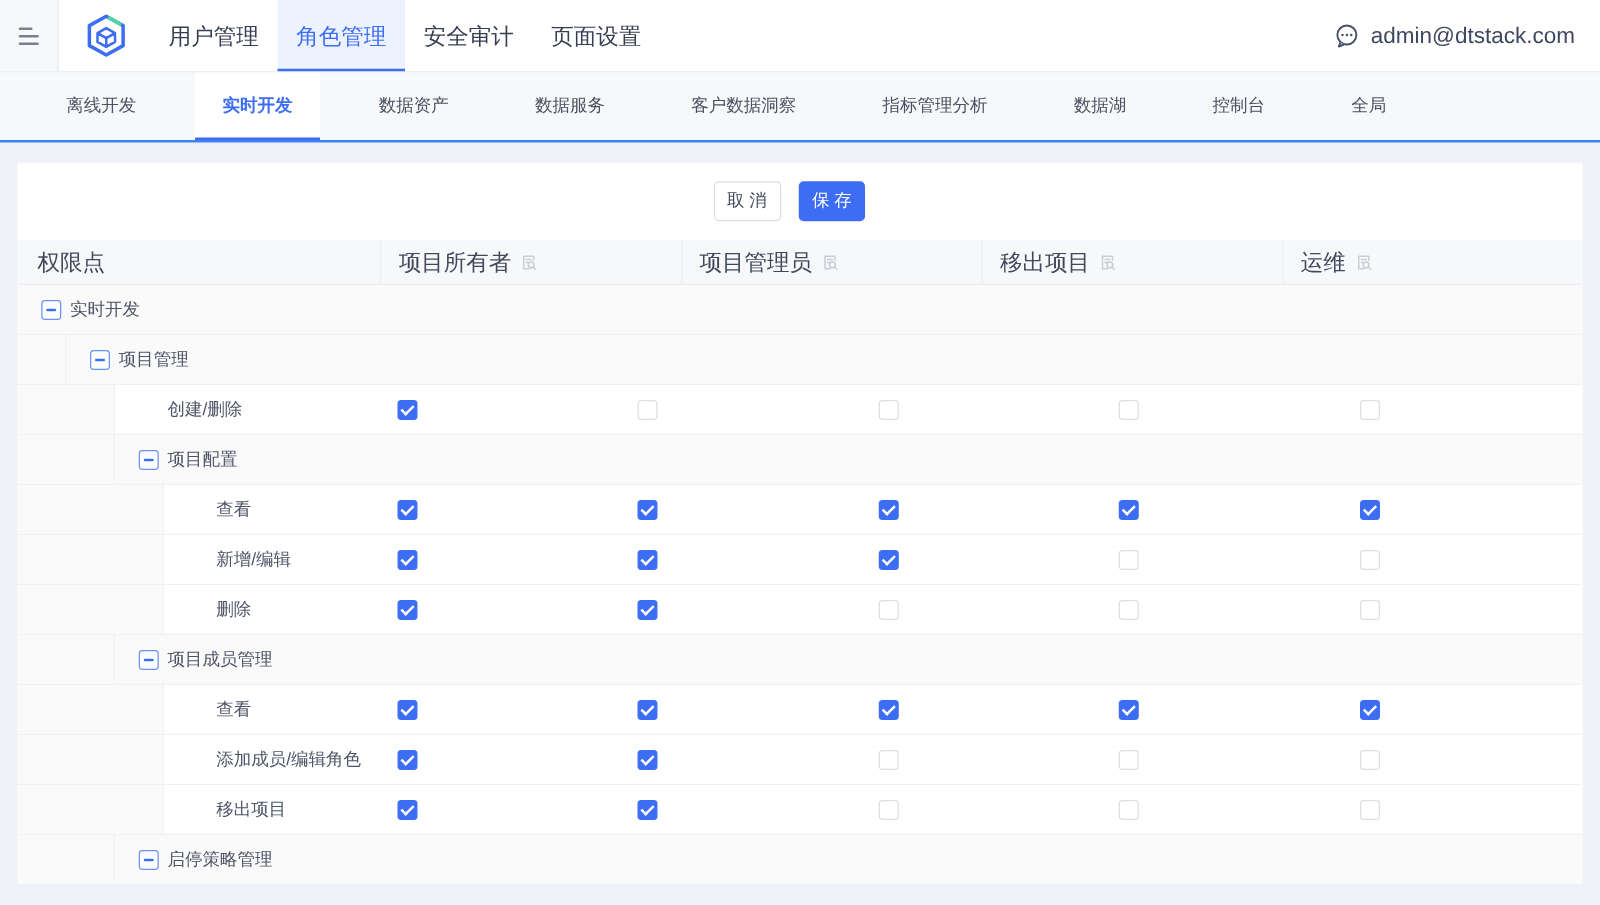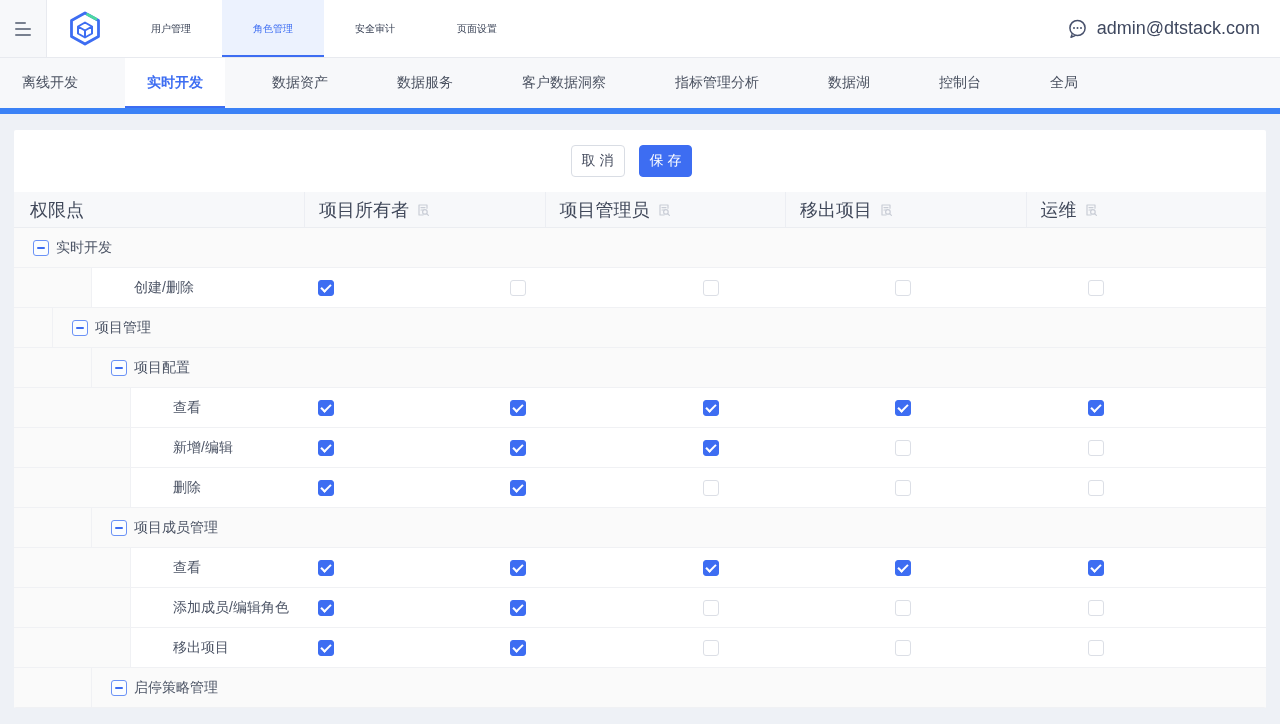--- a/index.html
+++ b/index.html
@@ -19,28 +19,28 @@
   
   .topbar{height:58px;background:#fff;border-bottom:1px solid var(--border);display:flex;align-items:stretch}
   .menu-btn{width:47px;background:var(--bar-bg);border-right:1px solid var(--border);display:flex;align-items:center;justify-content:center;cursor:pointer}
   .hamburger{display:flex;flex-direction:column;gap:4px}
   .hamburger i{display:block;height:2px;border-radius:1px;background:#78808f}
   .hamburger i:nth-child(1){width:11px}
   .hamburger i:nth-child(2){width:16px}
   .hamburger i:nth-child(3){width:16px}
   .logo-box{display:flex;align-items:center;padding:0 16px 0 19px}
   .top-tabs{display:flex}
-  .top-tab{width:102px;display:flex;align-items:center;justify-content:center;font-size:10px;color:#353e52;cursor:pointer;position:relative}
+  .top-tab{width:102px;display:flex;align-items:center;justify-content:center;font-size:18px;color:#353e52;cursor:pointer;position:relative}
   .top-tab.active{background:#ecf2fe;color:var(--accent);font-weight:400}
   .top-tab.active::after{content:"";position:absolute;left:0;right:0;bottom:0;height:2px;background:var(--accent)}
   .tb-spacer{flex:1}
   .user{display:flex;align-items:center;gap:9px;padding-right:20px;color:#3f485f;font-size:18px;cursor:pointer}
 
   
-  .subtabs{height:56px;background:var(--bar-bg);border-bottom:6px solid #3b82f6;display:flex;align-items:stretch;gap:25px}
+  .subtabs{height:56px;background:var(--bar-bg);border-bottom:2px solid #3b82f6;display:flex;align-items:stretch;padding-left:31px;gap:25px}
   .sub-tab{padding:0 22px;display:flex;align-items:center;font-size:14px;color:#4a5160;cursor:pointer;position:relative;white-space:nowrap}
   .sub-tab.active{color:var(--accent);font-weight:700;background:#fff}
   .sub-tab.active::after{content:"";position:absolute;left:0;right:0;bottom:0;height:2px;background:var(--accent)}
 
   
   .card{margin:16px 14px 0;background:#fff;border-radius:2px;height:578px;overflow:hidden}
   .toolbar{height:62px;display:flex;align-items:center;justify-content:center;gap:14px;padding-right:17px}
   .btn{height:32px;padding:0 10px;border-radius:4px;font-size:14px;font-family:inherit;cursor:pointer;display:flex;align-items:center}
   .btn-cancel{background:#fff;border:1px solid #d9dde4;color:#454c5e}
   .btn-save{background:var(--accent);border:1px solid var(--accent);color:#fff}
@@ -162,20 +162,32 @@
         <div class="cell-label">
           <span class="caret"></span>
           <span class="row-label">实时开发</span>
         </div>
         <div class="role-cell"></div>
         <div class="role-cell"></div>
         <div class="role-cell"></div>
         <div class="role-cell"></div>
         <div class="role-cell"></div>
       </div>
+      <div class="trow group">
+        <div class="cell-label">
+          <span class="indent" style="width: 39px;"></span>
+          <span class="caret"></span>
+          <span class="row-label">项目管理</span>
+        </div>
+        <div class="role-cell"></div>
+        <div class="role-cell"></div>
+        <div class="role-cell"></div>
+        <div class="role-cell"></div>
+        <div class="role-cell"></div>
+      </div>
       <div class="trow leaf">
         <div class="cell-label">
           <span class="indent" style="width: 78px;"></span>
           <span class="caret-spacer"></span>
           <span class="row-label">创建/删除</span>
         </div>
         <div class="role-cell">
           <span class="checkbox checked"></span>
         </div>
         <div class="role-cell">
@@ -183,32 +195,20 @@
         </div>
         <div class="role-cell">
           <span class="checkbox"></span>
         </div>
         <div class="role-cell">
           <span class="checkbox"></span>
         </div>
         <div class="role-cell">
           <span class="checkbox"></span>
         </div>
-      </div>
-      <div class="trow group">
-        <div class="cell-label">
-          <span class="indent" style="width: 39px;"></span>
-          <span class="caret"></span>
-          <span class="row-label">项目管理</span>
-        </div>
-        <div class="role-cell"></div>
-        <div class="role-cell"></div>
-        <div class="role-cell"></div>
-        <div class="role-cell"></div>
-        <div class="role-cell"></div>
       </div>
       <div class="trow group">
         <div class="cell-label">
           <span class="indent" style="width: 78px;"></span>
           <span class="caret"></span>
           <span class="row-label">项目配置</span>
         </div>
         <div class="role-cell"></div>
         <div class="role-cell"></div>
         <div class="role-cell"></div>

